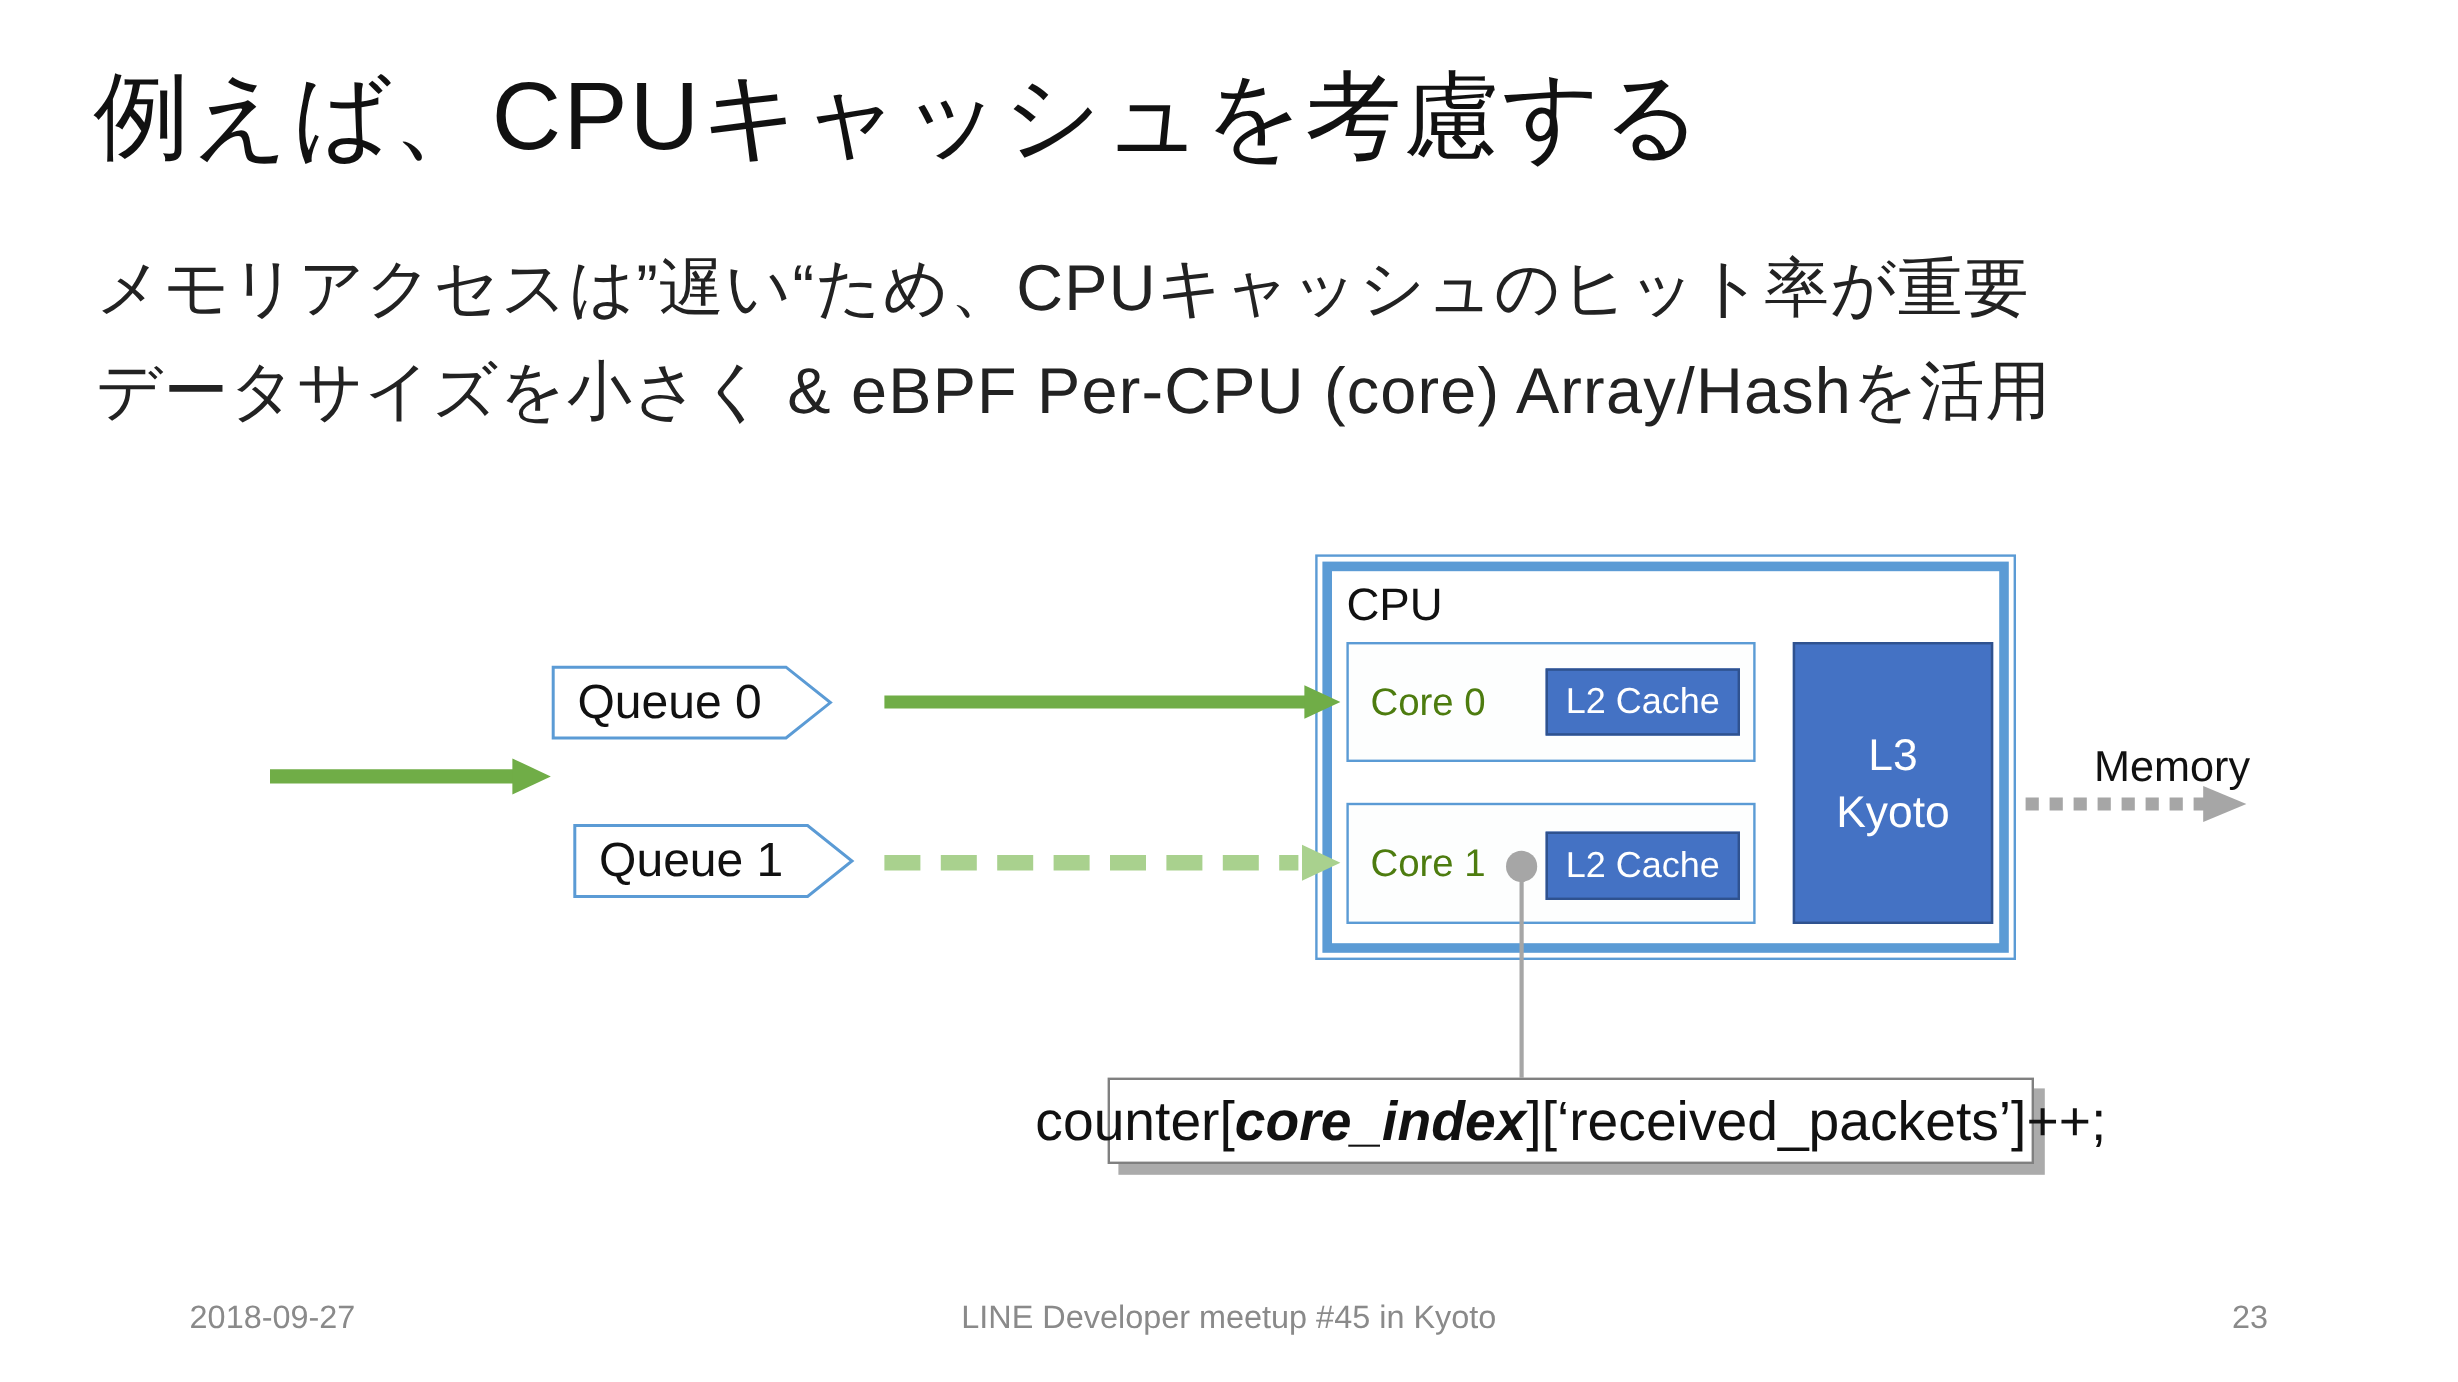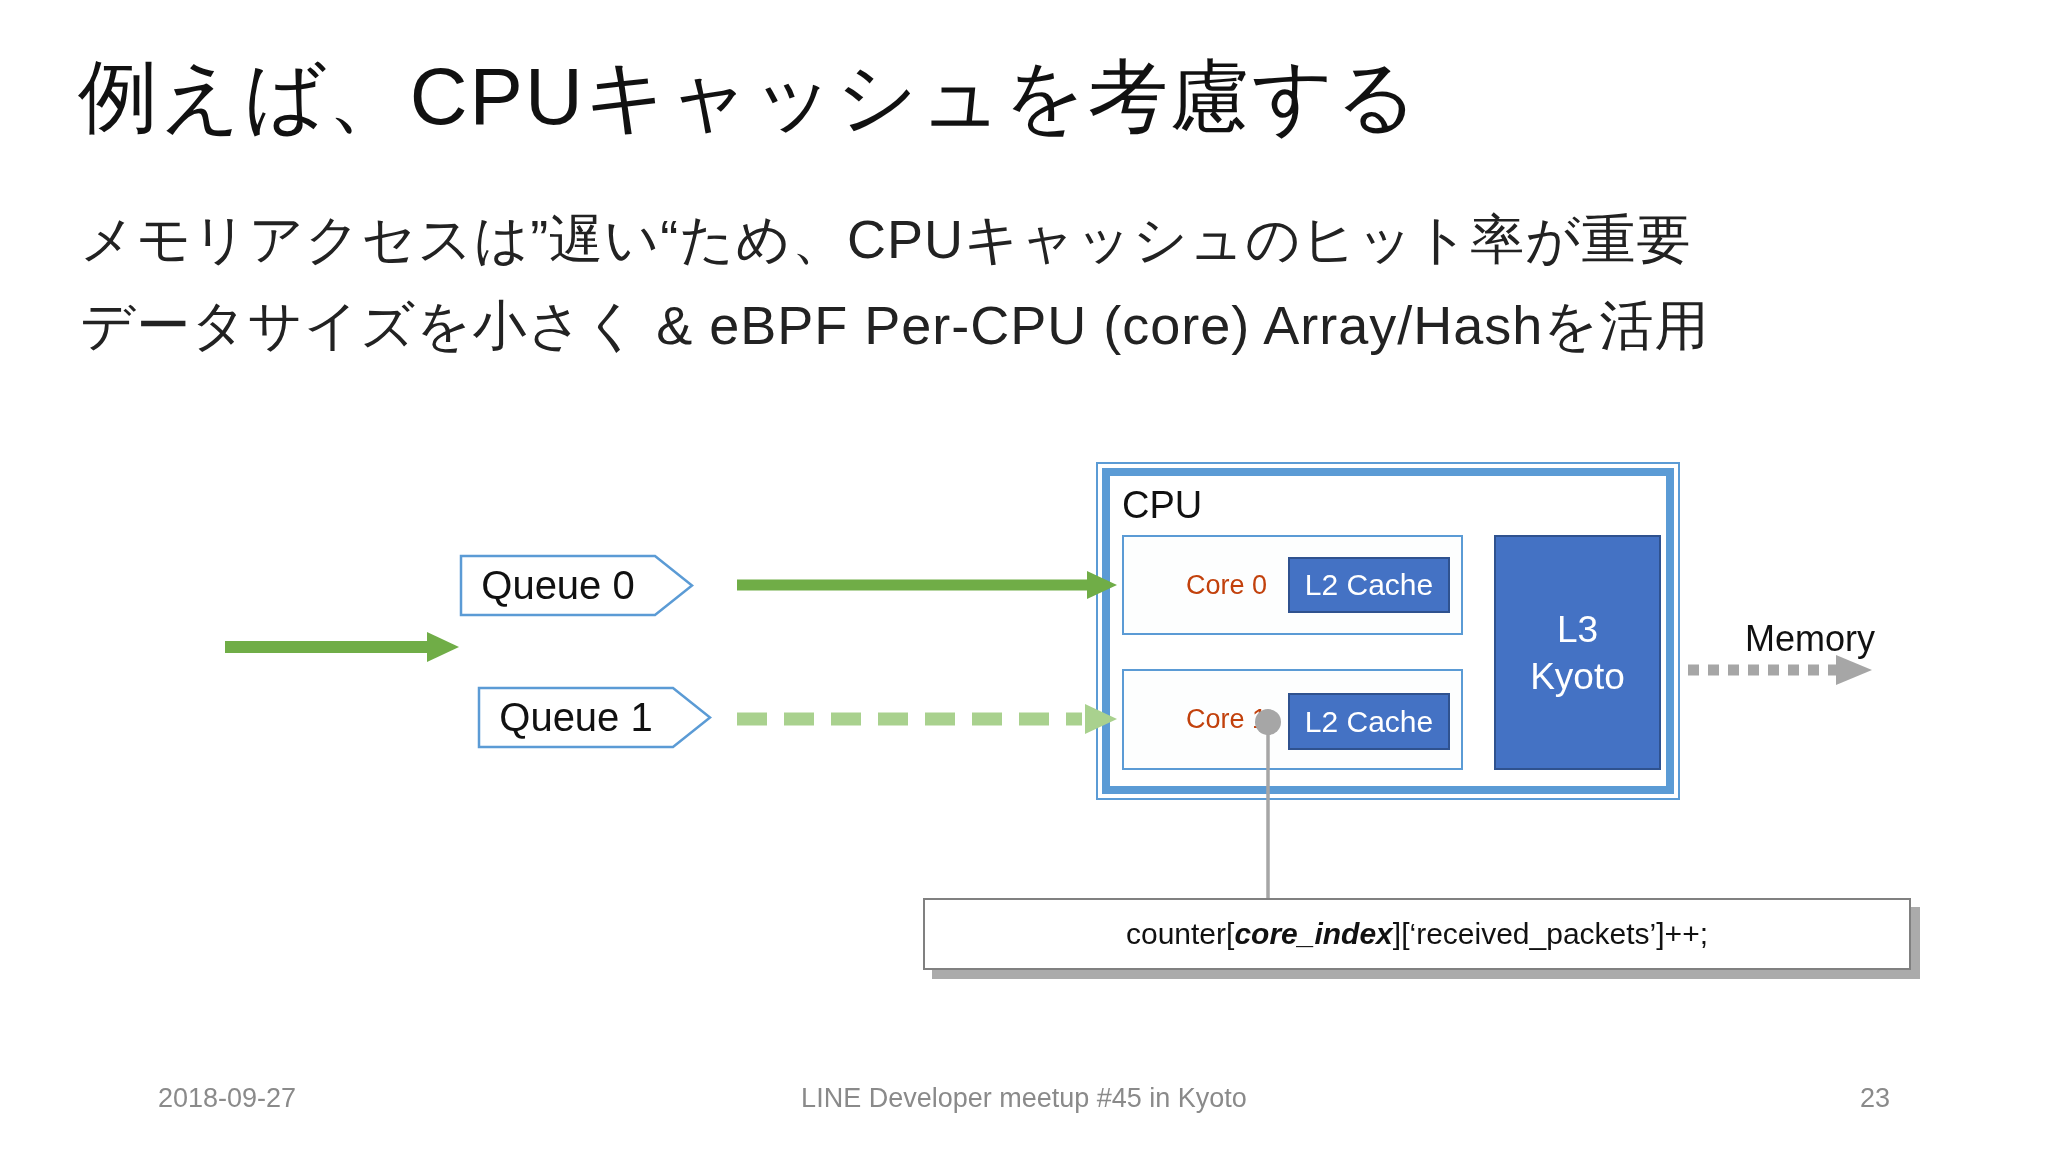--- a/index.html
+++ b/index.html
@@ -38,21 +38,21 @@
   .queue1 { left:477px; top:686px; }
 
   
   .core {
     position:absolute; box-sizing:border-box; border:2px solid #5B9BD5; background:#fdfefe;
   }
   .core0 { left:1122px; top:535px; width:341px; height:100px; }
   .core1 { left:1122px; top:669px; width:341px; height:101px; }
   .core-label {
     position:absolute; left:18px; top:0; height:100%;
-    display:flex; align-items:center; font-size:27px; color:#c2410c;margin-left:44px;
+    display:flex; align-items:center; font-size:32px; color:#4d7c0f;
   }
   .l2 {
     position:absolute; left:164px; box-sizing:border-box;
     background:#4472C4; border:2px solid #2F528F; color:#ffffff;
     display:flex; align-items:center; justify-content:center; font-size:30px;
   }
   .core0 .l2 { top:20px; width:162px; height:56px; }
   .core1 .l2 { top:22px; width:162px; height:57px; }
 
   .l3 {
@@ -65,24 +65,24 @@
   .memory-label {
     position:absolute; left:1720px; top:618px; width:180px; text-align:center;
     font-size:36px; color:#111;
   }
 
   
   .arrows { position:absolute; left:0; top:0; z-index:5; pointer-events:none; }
 
   
   .code-box {
-    position:absolute; left:923px; top:898px; width:988px; height:72px; box-sizing:border-box;
+    position:absolute; left:923px; top:898px; width:772px; height:72px; box-sizing:border-box;
     background:#ffffff; border:2px solid #808080; box-shadow:9px 9px 0 0 #ababab;
     display:flex; align-items:center; justify-content:center;
-    font-size:30px; color:#111; z-index:6; white-space:pre;
+    font-size:46px; color:#111; z-index:6; white-space:pre;
   }
   .code-box .em { font-weight:700; font-style:italic; }
 
   
   .footer-text { position:absolute; top:1083px; font-size:27px; color:#8A8A8A; }
   .footer-date { left:158px; }
   .footer-event { left:0; width:2048px; text-align:center; }
   .footer-page { right:158px; }
 </style>
 </head>

